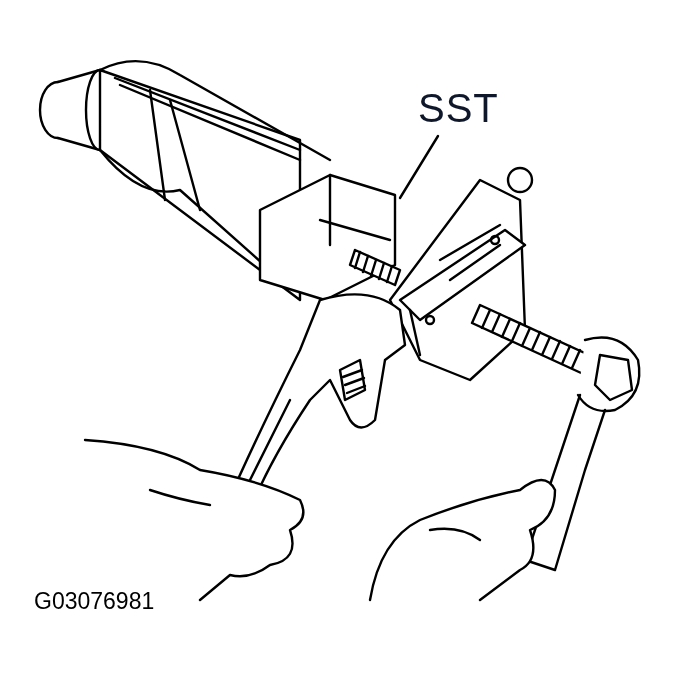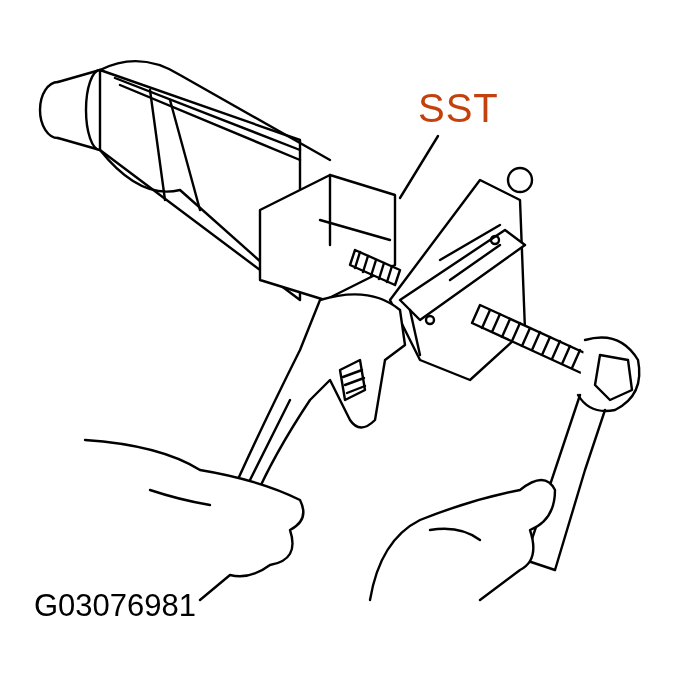--- a/index.html
+++ b/index.html
@@ -1,20 +1,20 @@
 <!DOCTYPE html>
 <html><head>
 <meta charset="utf-8">
 <style>
   html, body { margin: 0; padding: 0; background: #ffffff; }
   body { width: 679px; height: 685px; position: relative; overflow: hidden;
          font-family: "Liberation Sans", sans-serif; }
   .canvas { position: absolute; left: 0; top: 0; width: 679px; height: 685px; }
-  .label-sst { position: absolute; left: 418px; top: 86px; font-size: 40px; color: #c2410c; letter-spacing: 1px; }
-  .label-fig { position: absolute; left: 34px; top: 588px; font-size: 31px; color: #000; }
+  .label-sst { position: absolute; left: 418px; top: 86px; font-size: 40px; color: #0f172a; letter-spacing: 1px; }
+  .label-fig { position: absolute; left: 34px; top: 588px; font-size: 23px; color: #000; }
   svg { position: absolute; left: 0; top: 0; }
   svg * { fill: none; stroke: #000; stroke-width: 2.4; stroke-linejoin: round; stroke-linecap: round; }
   svg .fillw { fill: #fff; }
 </style>
 </head>
 <body>
 
 <div class="canvas">
   <svg width="679" height="685" viewBox="0 0 679 685">
 

